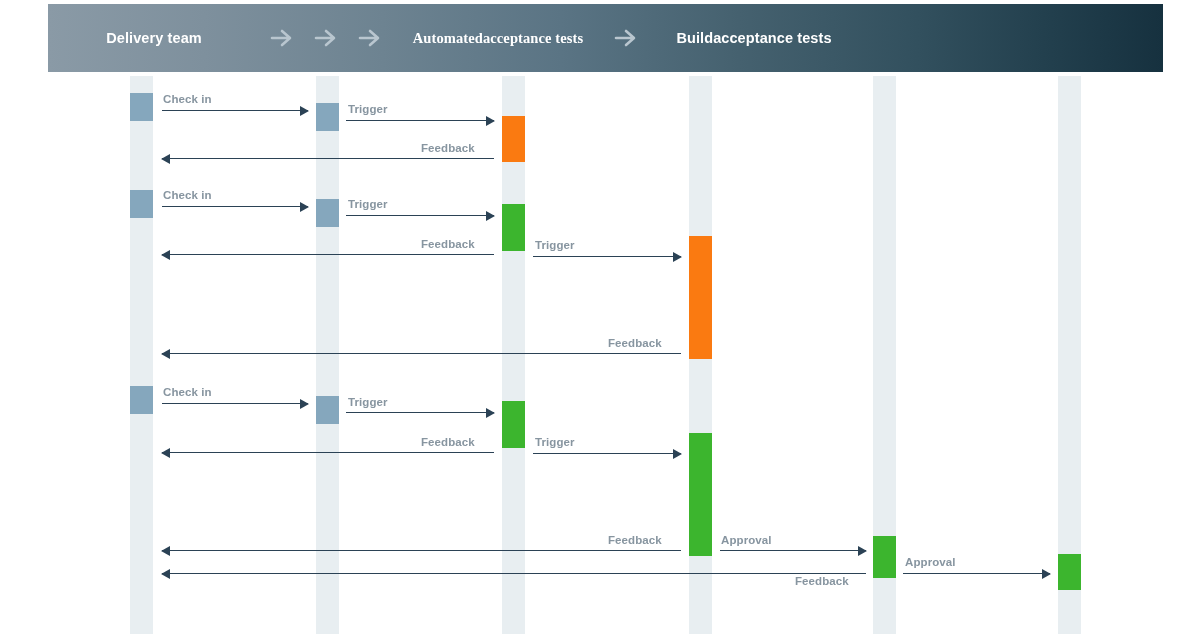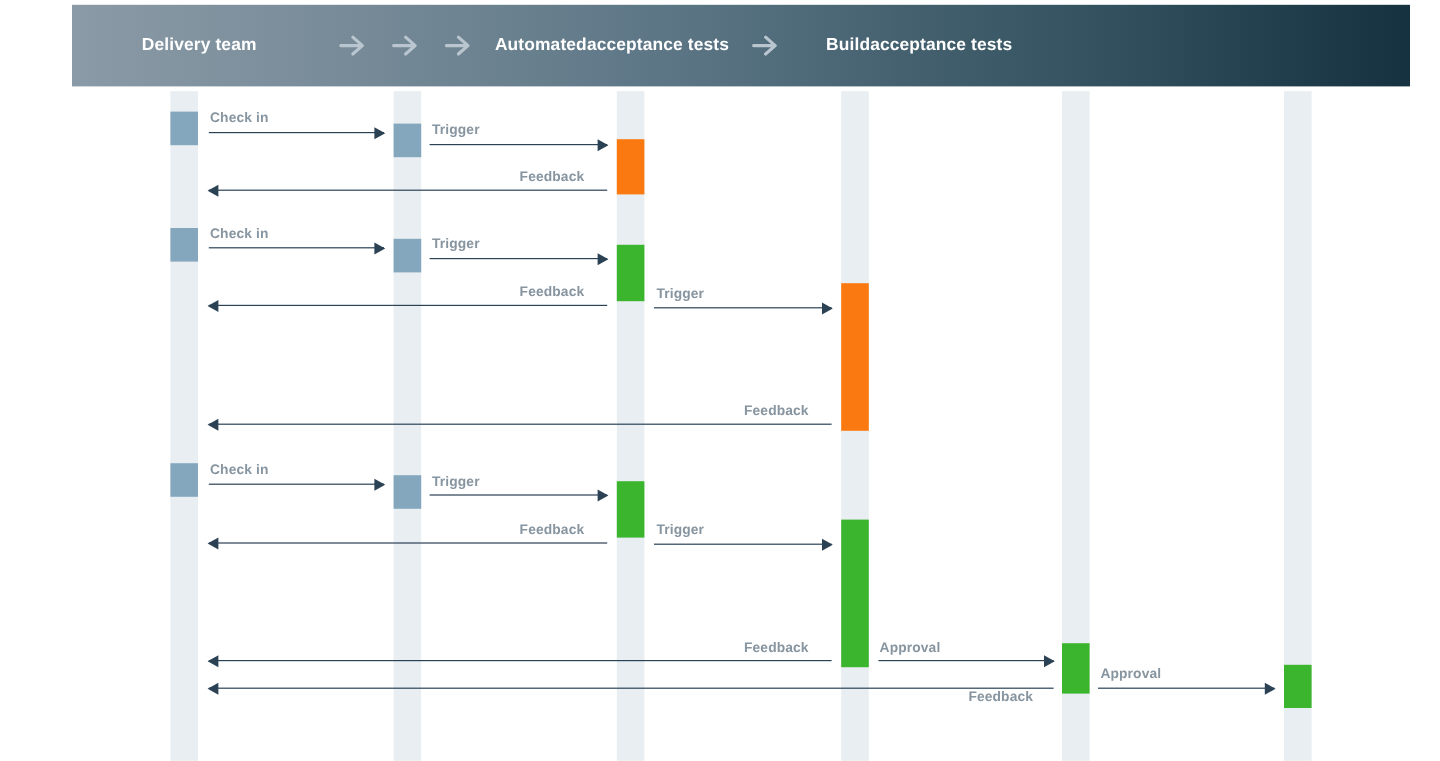--- a/index.html
+++ b/index.html
@@ -1,19 +1,19 @@
 <!DOCTYPE html>
 <html><head>
 <meta charset="utf-8">
 <style>
   html,body{margin:0;padding:0;background:#ffffff;}
   body{width:1200px;height:634px;position:relative;overflow:hidden;
        font-family:"Liberation Sans",sans-serif;}
 
-  #stage{position:absolute;left:12px;top:0;width:1016px;height:634px;}
+  #stage{position:absolute;left:0;top:0;width:1016px;height:634px;}
 
   
   .header{position:absolute;left:48px;top:4px;width:1115px;height:68px;
           background:linear-gradient(90deg,#8a9aa6 0%,#7e909d 14%,#6d8391 30%,
                      #5a7484 46%,#45616f 62%,#32505e 78%,#223f4d 90%,#16313f 100%);}
   .hdr-row{position:absolute;left:0;top:0;width:100%;height:100%;
            display:flex;align-items:center;}
   .hdr-cell{display:flex;align-items:center;justify-content:center;
             color:#ffffff;font-weight:bold;font-size:14.5px;line-height:1.12;
             text-align:center;letter-spacing:.1px;}
@@ -58,21 +58,21 @@
         <div class="hdr-arrow">
           <svg width="26" height="22" viewBox="0 0 26 22">
             <path d="M3 11 H20 M13 4 L21 11 L13 18" fill="none" stroke="#b9c6cf" stroke-width="2.6" stroke-linecap="round" stroke-linejoin="round"></path>
           </svg>
         </div>
         <div class="hdr-arrow">
           <svg width="26" height="22" viewBox="0 0 26 22">
             <path d="M3 11 H20 M13 4 L21 11 L13 18" fill="none" stroke="#b9c6cf" stroke-width="2.6" stroke-linecap="round" stroke-linejoin="round"></path>
           </svg>
         </div>
-        <div class="hdr-cell" style="flex: 0 0 212px;">
+        <div class="hdr-cell" style="flex: 0 0 212px; font-family: Liberation Serif, serif;">
           <div>Automated</div>
           <div>acceptance tests</div>
         </div>
         <div class="hdr-arrow">
           <svg width="26" height="22" viewBox="0 0 26 22">
             <path d="M3 11 H20 M13 4 L21 11 L13 18" fill="none" stroke="#b9c6cf" stroke-width="2.6" stroke-linecap="round" stroke-linejoin="round"></path>
           </svg>
         </div>
         <div class="hdr-cell" style="flex: 0 0 212px;">
           <div>Build</div>

